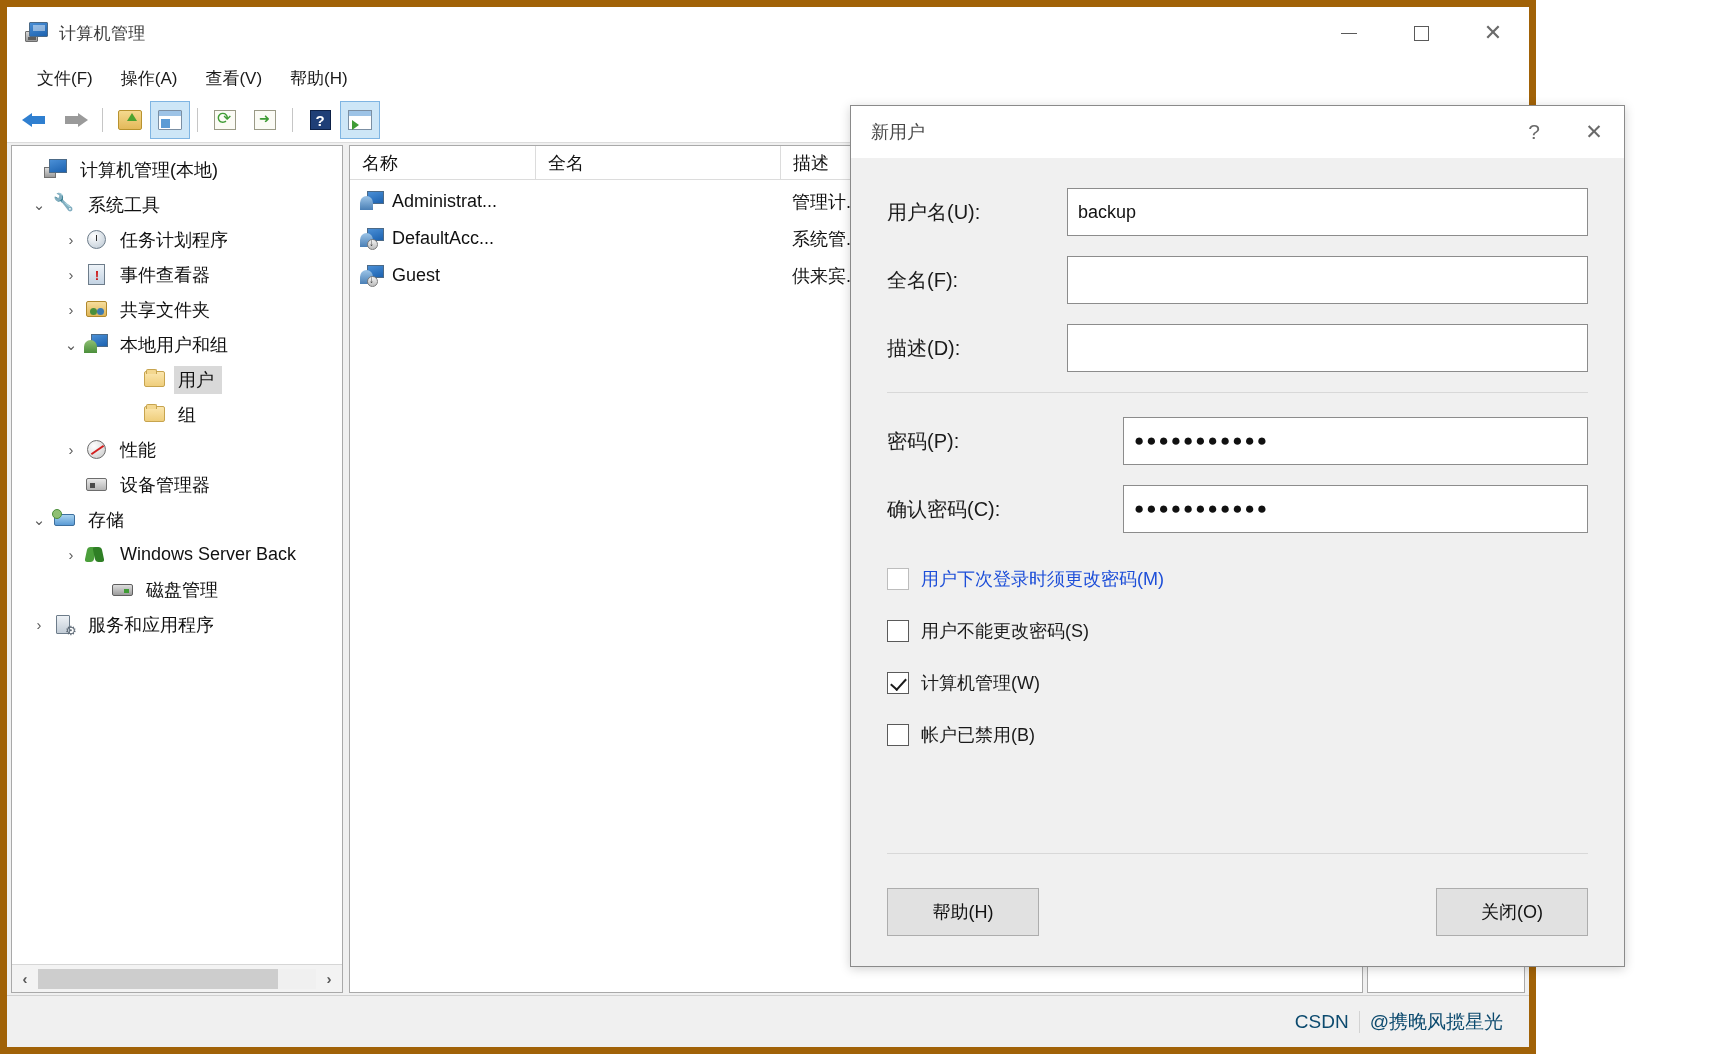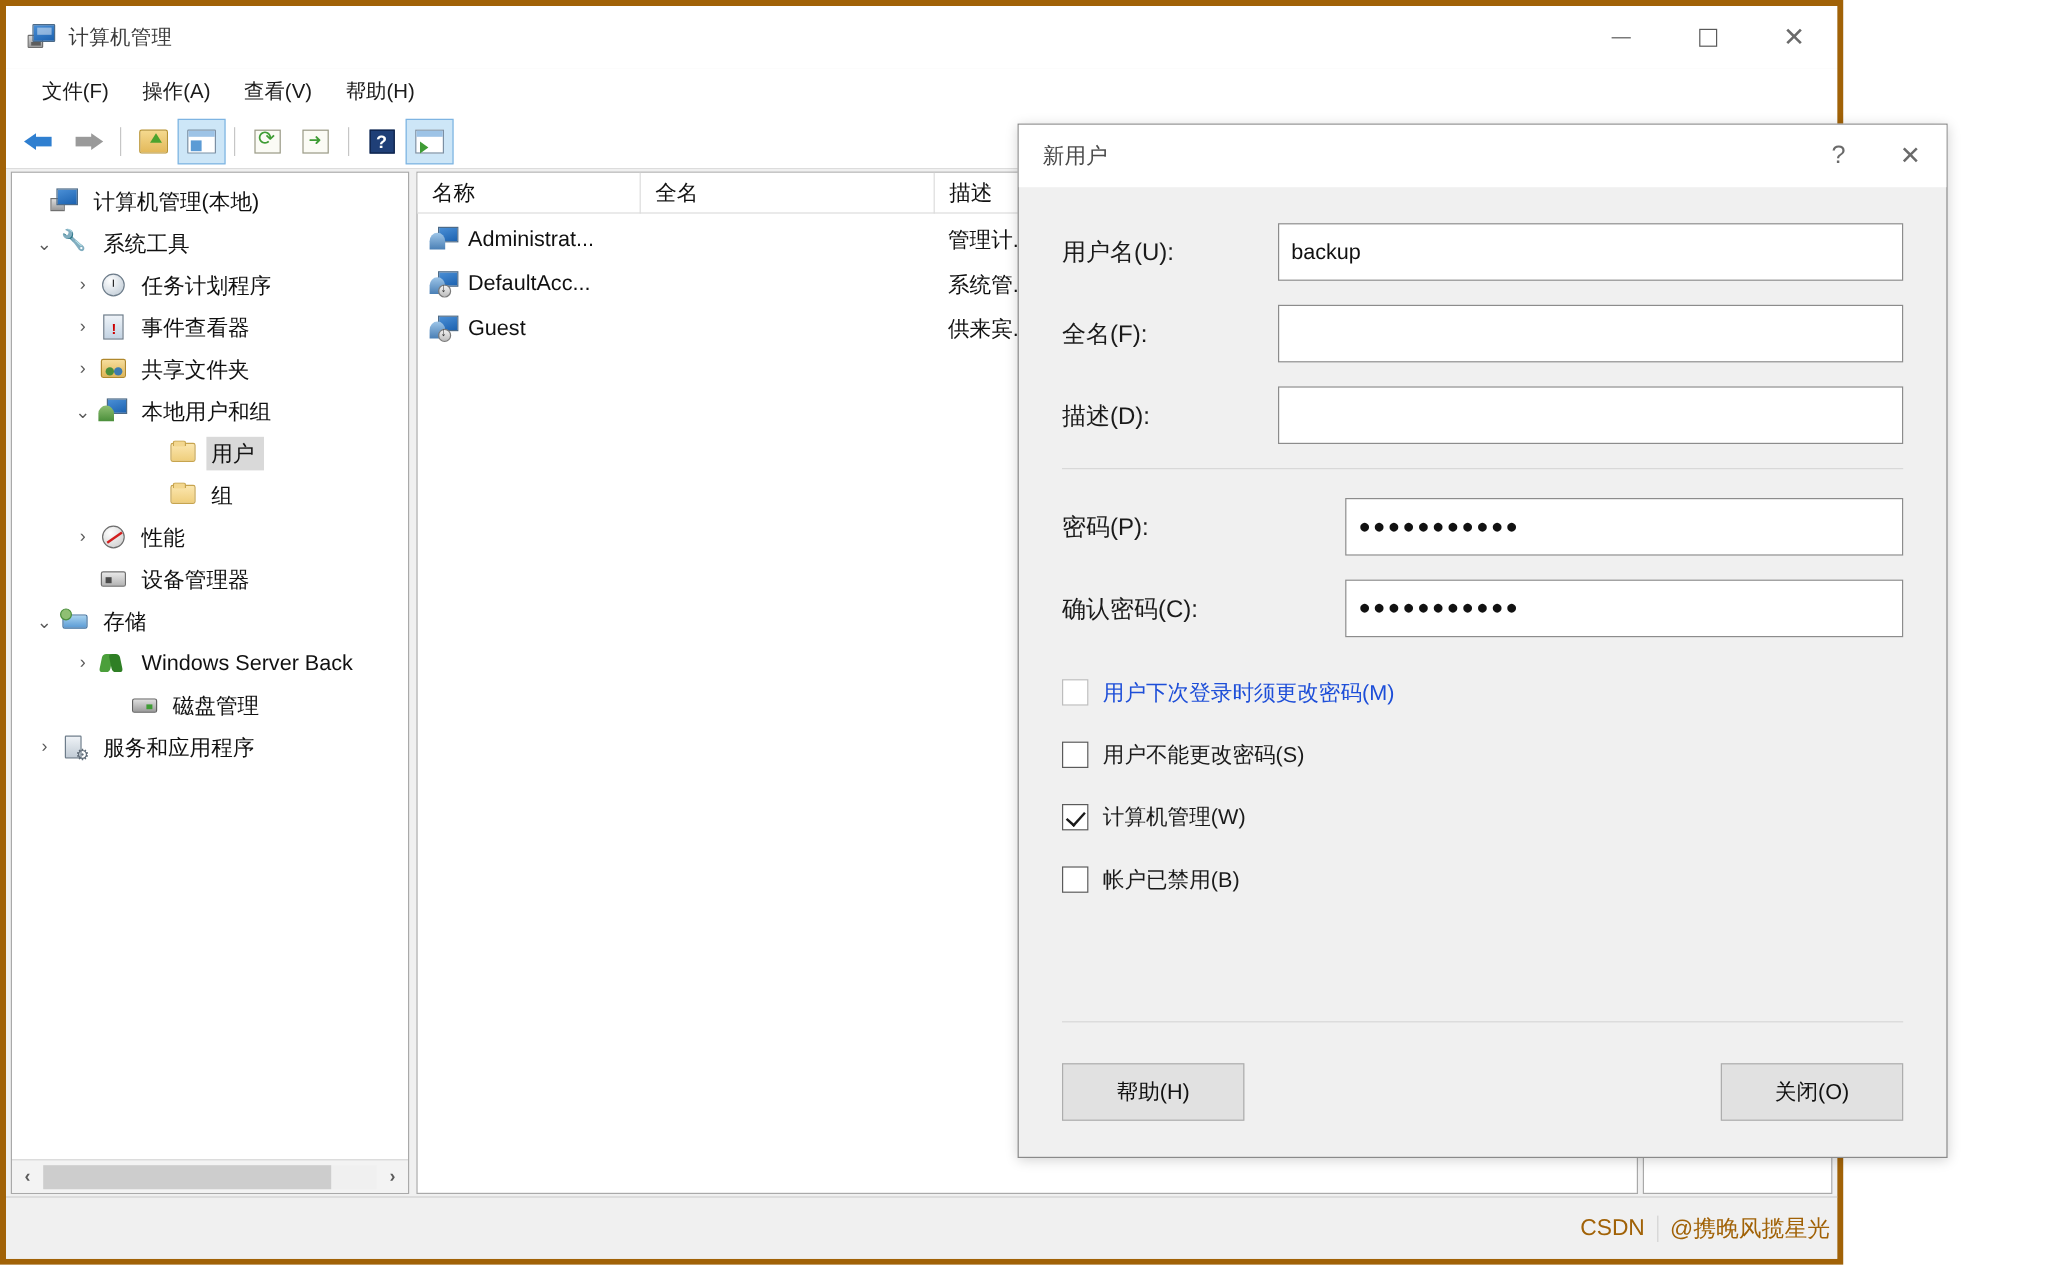--- a/index.html
+++ b/index.html
@@ -6,21 +6,21 @@
   html, body {
     width: 1725px; height: 1054px;
     background: #ffffff;
     font-family: "Liberation Sans", "DejaVu Sans", sans-serif;
     overflow: hidden;
   }
   #app {
     position: relative;
     width: 1536px; height: 1054px;
     background: #f0f0f0;
-    border: 5px solid #a16207;
+    border: 7px solid #a16207;
   }
 
   
   .titlebar {
     position: absolute; left: 0; top: 0; width: 100%; height: 52px;
     background: #ffffff;
     display: flex; align-items: center;
   }
   .title-icon {
     width: 24px; height: 22px; margin-left: 18px; margin-right: 10px;
@@ -342,22 +342,22 @@
     border-top: 10px solid transparent; border-bottom: 10px solid transparent;
     border-left: 14px solid #1a1a1a; }
 
   
   .statusbar {
     position: absolute; left: 0; right: 0; bottom: 0; height: 52px;
     background: #f0f0f0; border-top: 1px solid #d0d0d0;
     display: flex; align-items: center; justify-content: flex-end;
   }
   .watermark {
-    display: flex; align-items: center; font-size: 19px; color: #a16207;
-    padding-right: 6px;
+    display: flex; align-items: center; font-size: 19px; color: #0c4a6e;
+    padding-right: 26px;
   }
   .wm-sep { width:1px; height:22px; background:#d3d3d3; margin:0 10px; }
 
   
   .dialog {
     position: absolute; left: 843px; top: 98px; width: 775px; height: 862px;
     background: #f0f0f0; border: 1px solid #8a8a8a;
     box-shadow: 0 2px 10px rgba(0,0,0,.18);
   }
   .dlg-titlebar {

